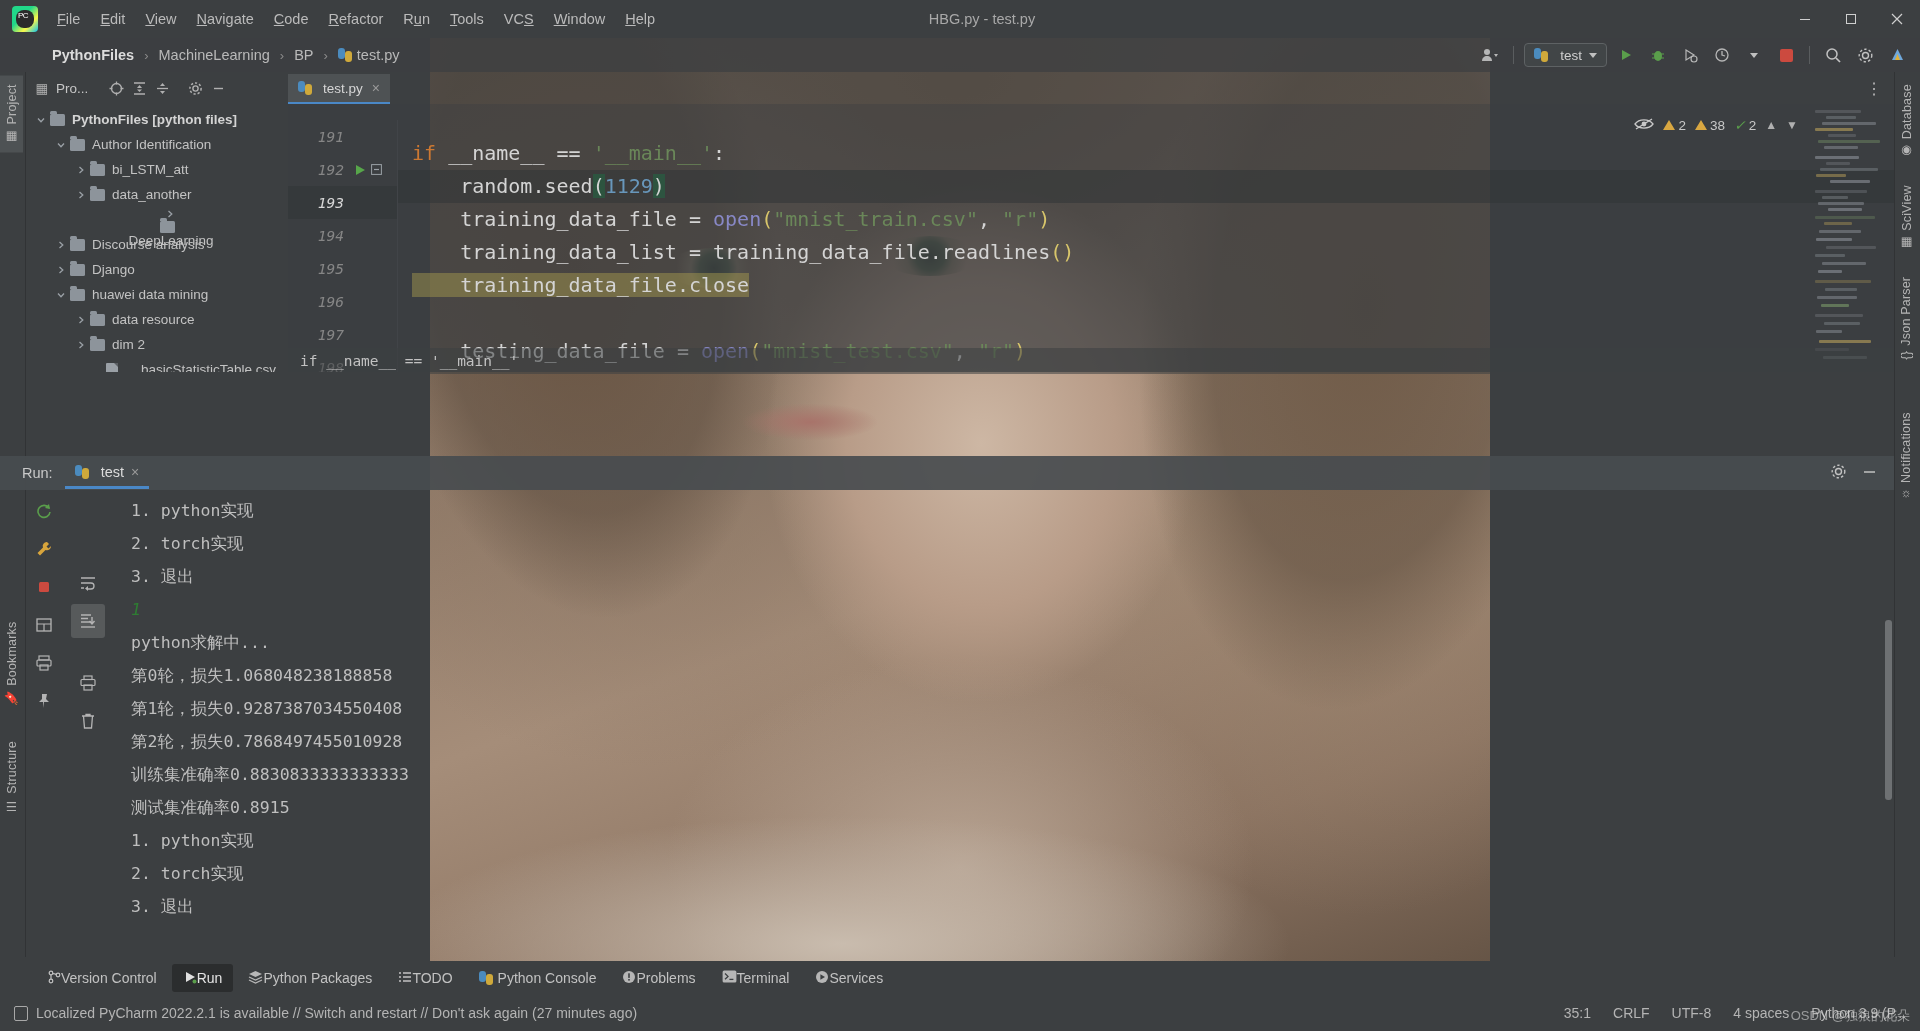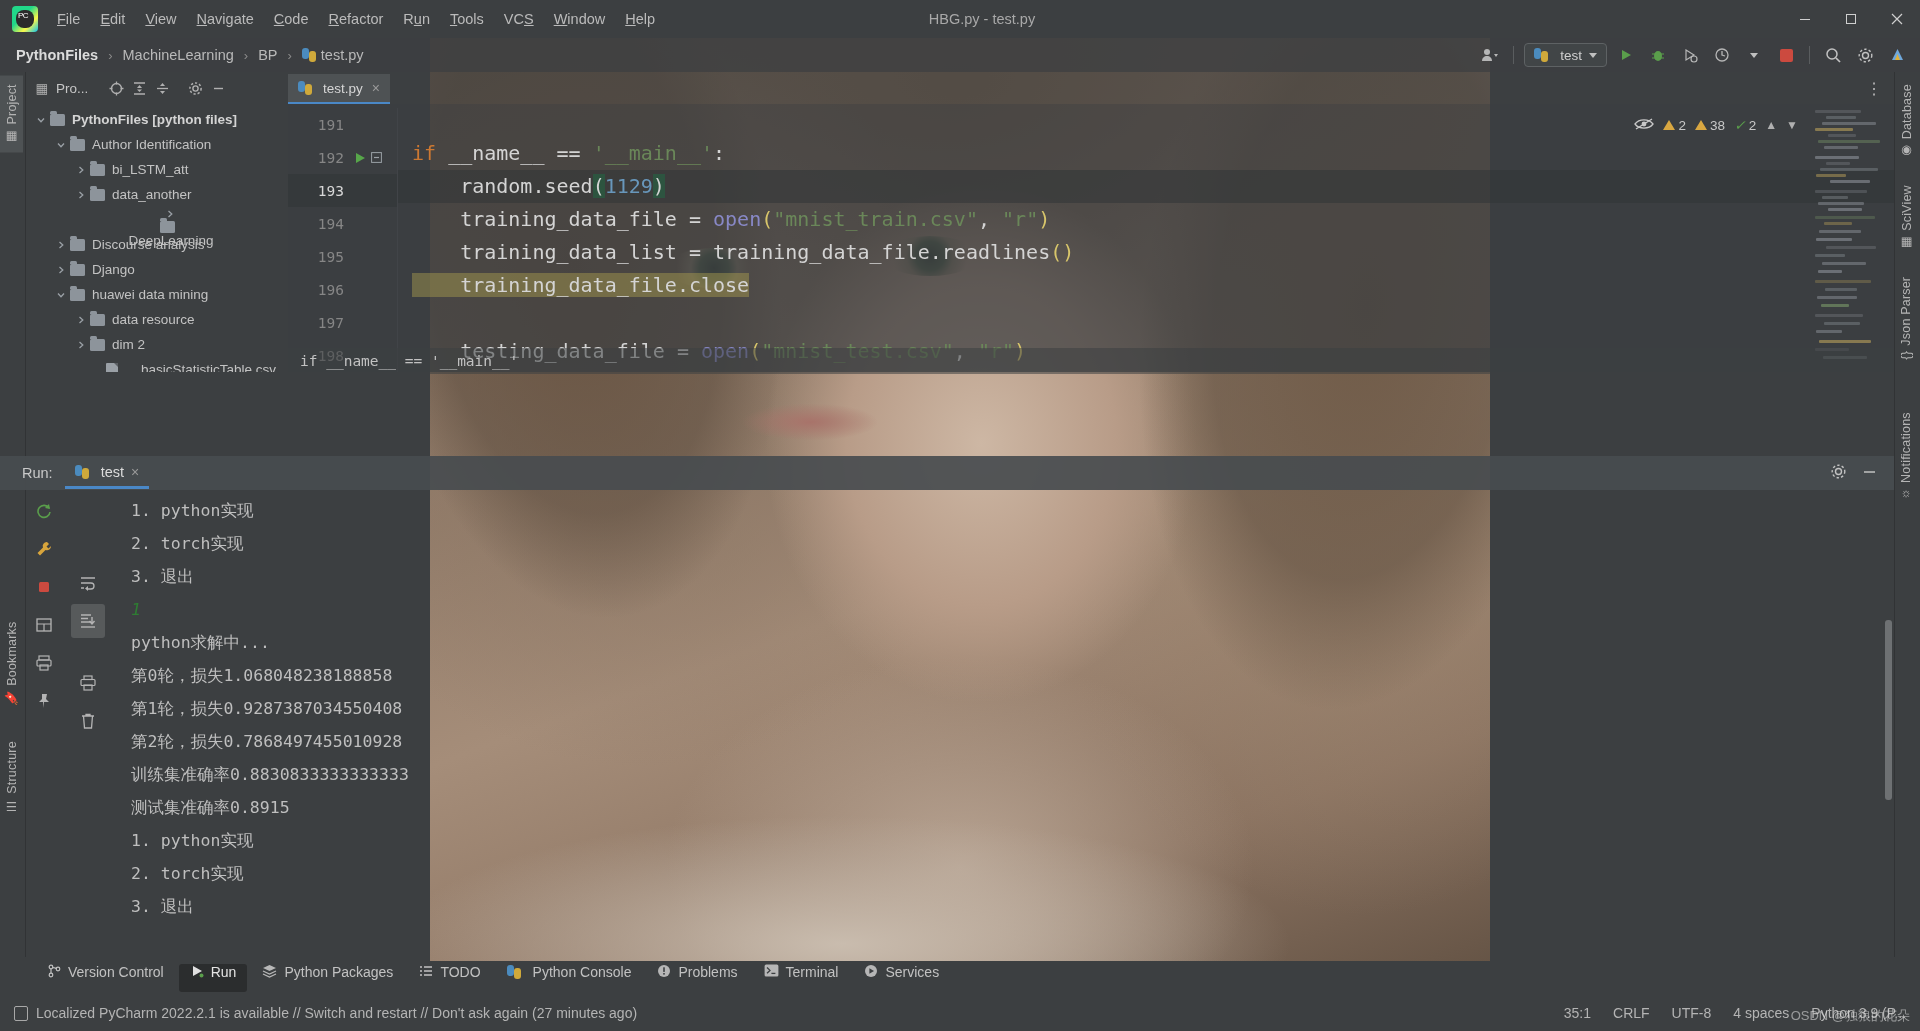--- a/index.html
+++ b/index.html
@@ -105,21 +105,21 @@
 
   
   #navbar {
     left:0; top:38px; width:1920px; height:34px;
     background: rgba(60,63,65,0.88);
     display:flex; align-items:center; padding:0 10px;
     z-index: 6;
   }
   .crumbs { display:flex; align-items:center; gap:2px; }
   .crumb { color:#b9b9b9; font-size:14.5px; padding:2px 6px; white-space:nowrap; }
-  .crumb.strong { color:#dcdcdc; font-weight:bold; }
+  .crumb.strong { color:#dcdcdc; font-weight:bold;margin-left:36px; }
   .crumb-sep { color:#8a8a8a; font-size:13px; padding:0 2px; }
   .pyicon {
     display:inline-block; width:14px; height:14px; margin-right:5px; position:relative; vertical-align:-2px;
   }
   .pyicon::before, .pyicon::after {
     content:""; position:absolute; width:7px; height:11px; border-radius:3px;
   }
   .pyicon::before { background:#4b8bbe; left:0; top:0; }
   .pyicon::after { background:#cfa93b; right:0; bottom:0; }
 
@@ -199,23 +199,24 @@
   .etab .x { color:#9a9a9a; font-size:14px; margin-left:3px; }
   #tabs-gear { margin-left:auto; color:#b9b9b9; padding:0 12px 6px 0; font-size:16px; }
 
   #editor {
     left:288px; top:104px; width:1606px; height:268px;
     z-index: 4;
     overflow:hidden;
     background: rgba(60,63,65,0.72);
   }
   #gutter {
-    position:absolute; left:0; top:4px; width:110px; height:100%;
+    position:absolute; left:0; top:16px; width:110px; height:100%;
     background: rgba(60,63,65,0.80);
     border-right:1px solid rgba(70,74,76,0.6);
+    font-style:italic;
   }
   .lnrow { height:33px; display:flex; align-items:center; }
   .lnum {
     width:64px; text-align:right; padding-right:8px;
     color:#868686; font-size:14.5px; font-family:"DejaVu Sans Mono", monospace;
   }
   .lnrow.cur .lnum { color:#d8d8d8; }
   .lnrow.cur { background: rgba(50,52,54,0.55); }
   .grun { width:16px; color:#57a64a; font-size:12px; display:flex; align-items:center; justify-content:center; }
   .fold { width:16px; color:#9aa0a6; font-size:11px; display:flex; align-items:center; justify-content:center; }
@@ -294,21 +295,21 @@
   }
   #console .green { color:#2e7d32; font-style:italic; }
 
   
   #bottombar {
     left:0; bottom:36px; width:1920px; height:34px;
     background:#3c3f41; z-index:8;
     display:flex; align-items:center; padding-left:36px; gap:4px;
   }
   .bwin {
-    display:flex; gap:7px; height:28px; padding:0 11px;
+    display:flex; align-items:center; height:28px; padding:0 11px;
     color:#c2c2c2; font-size:14px; border-radius:3px;
   }
   .bwin.sel { background:#2b2d2e; color:#e4e4e4; }
 
   
   #statusbar {
     left:0; bottom:0; width:1920px; height:36px;
     background:#3c3f41; z-index:8;
     display:flex; align-items:center; padding:0 14px; color:#b4b4b4; font-size:14px;
   }

